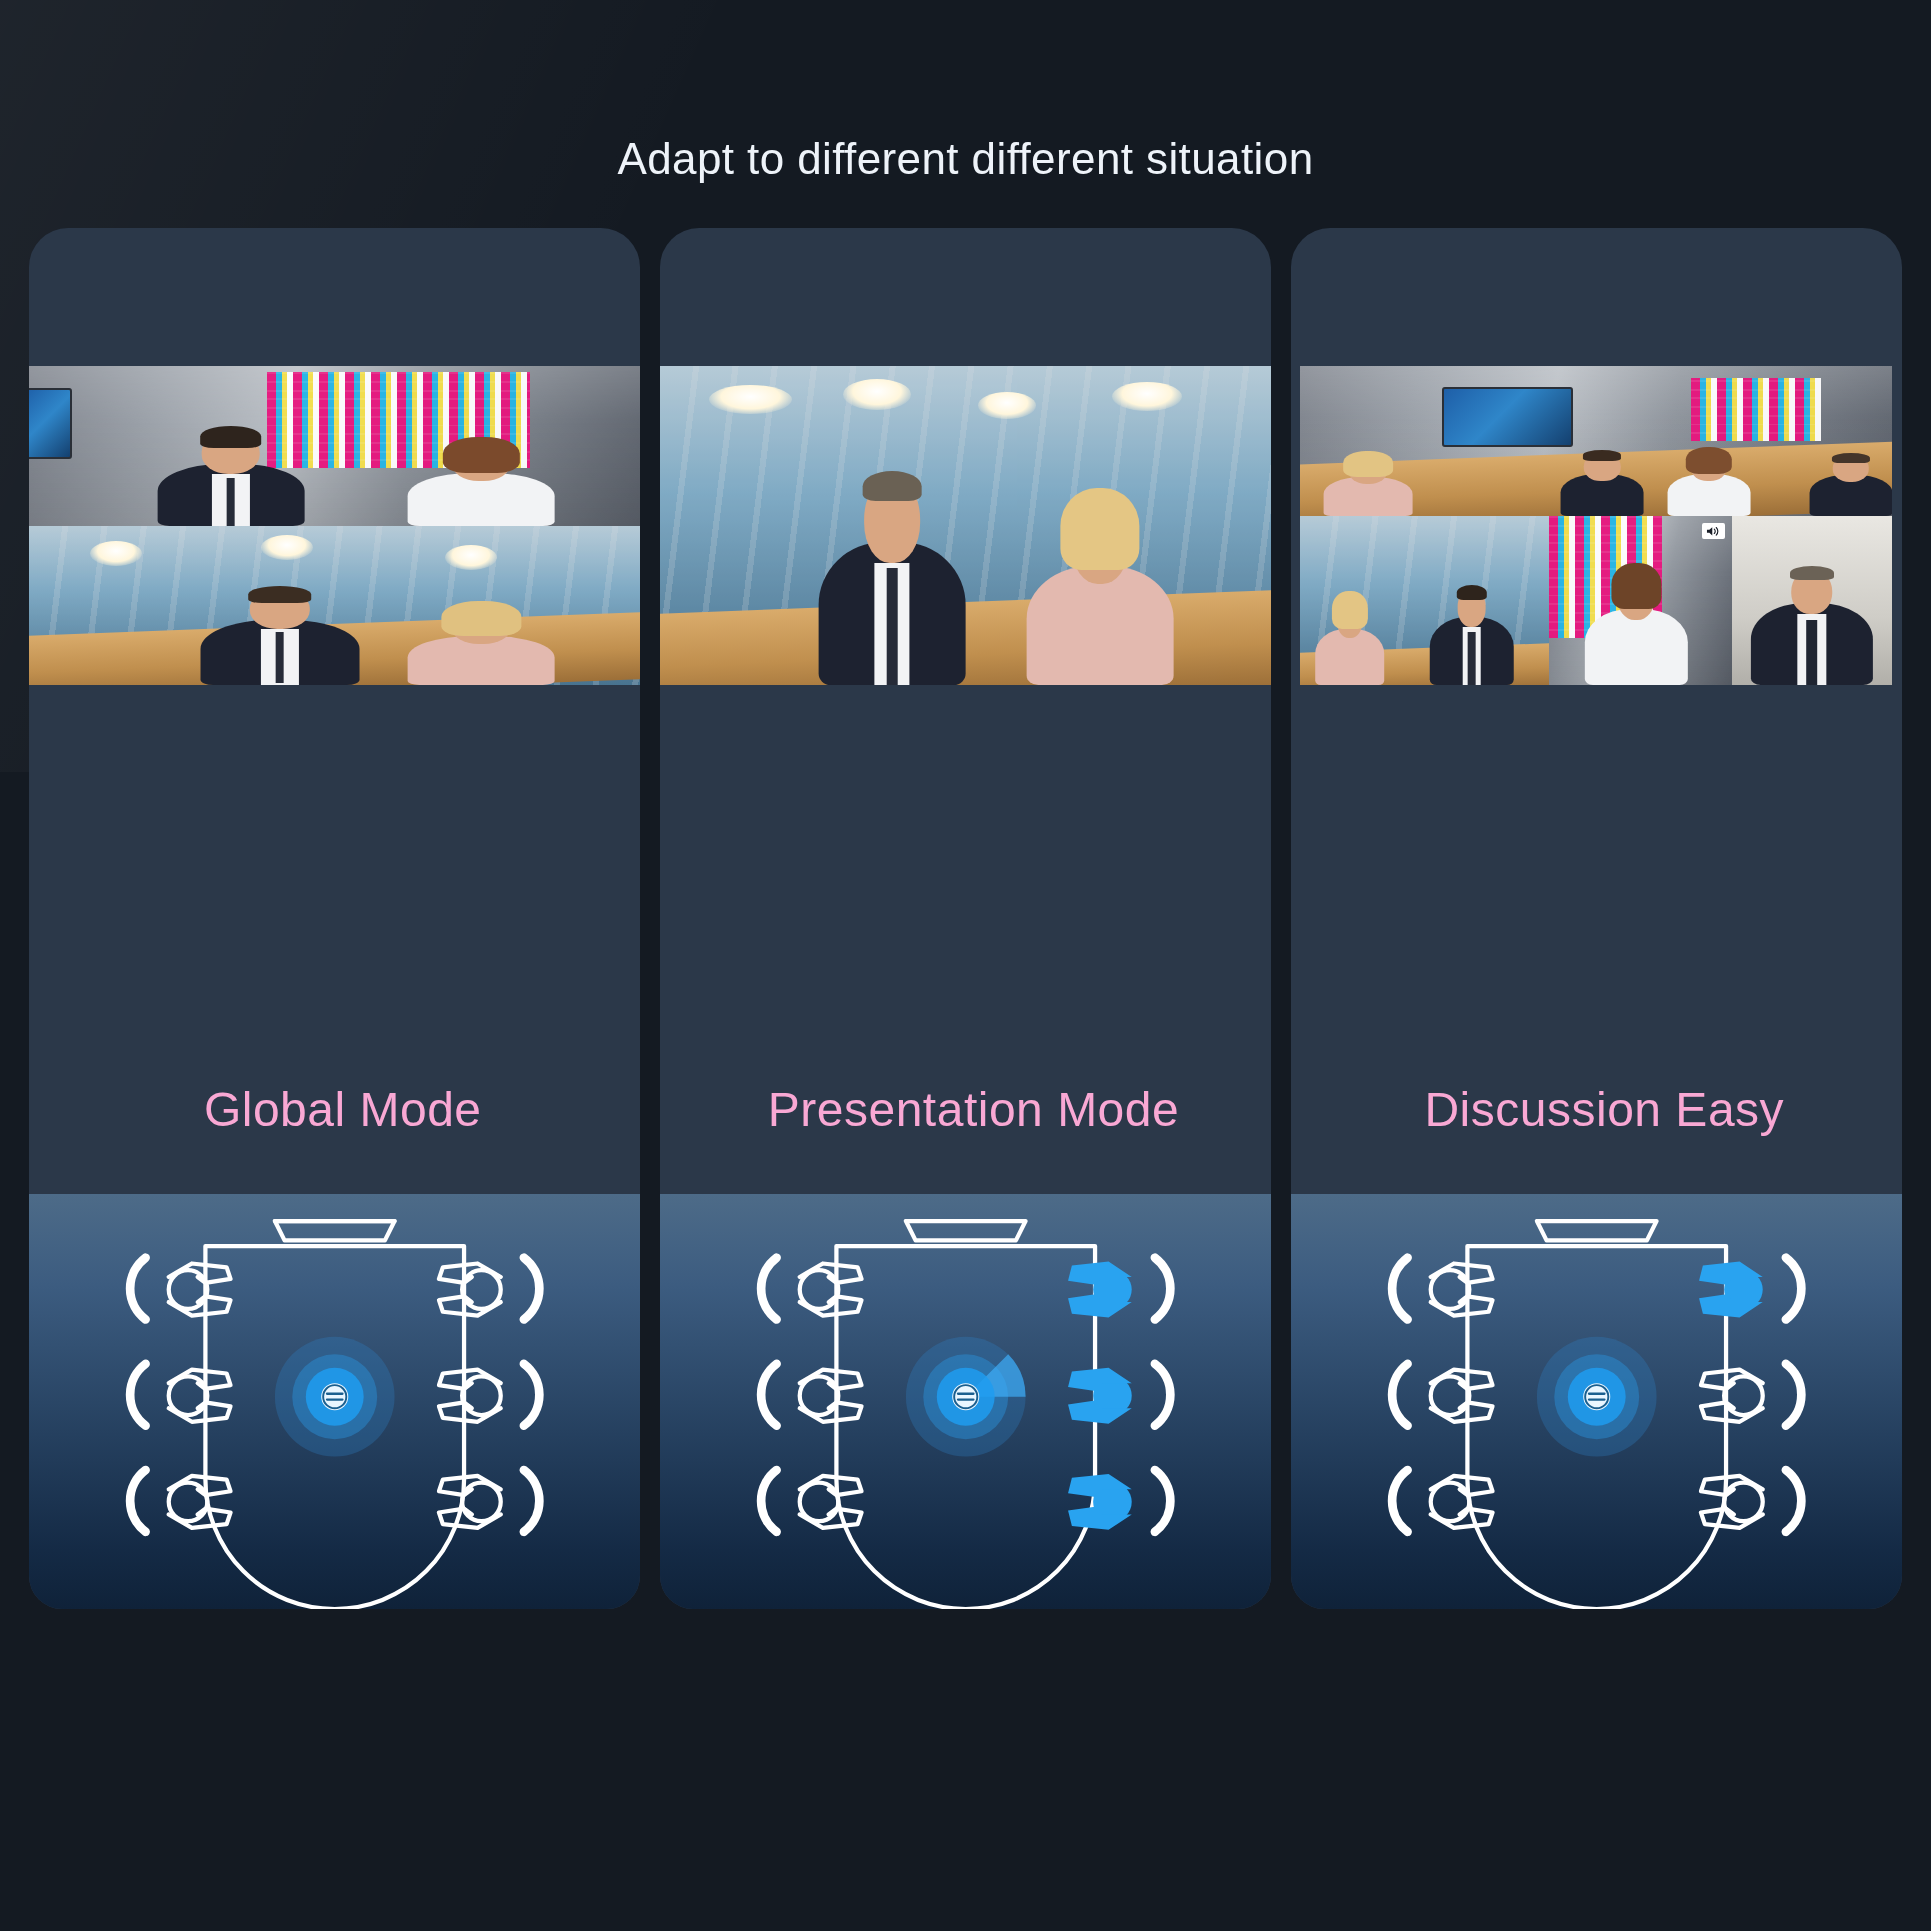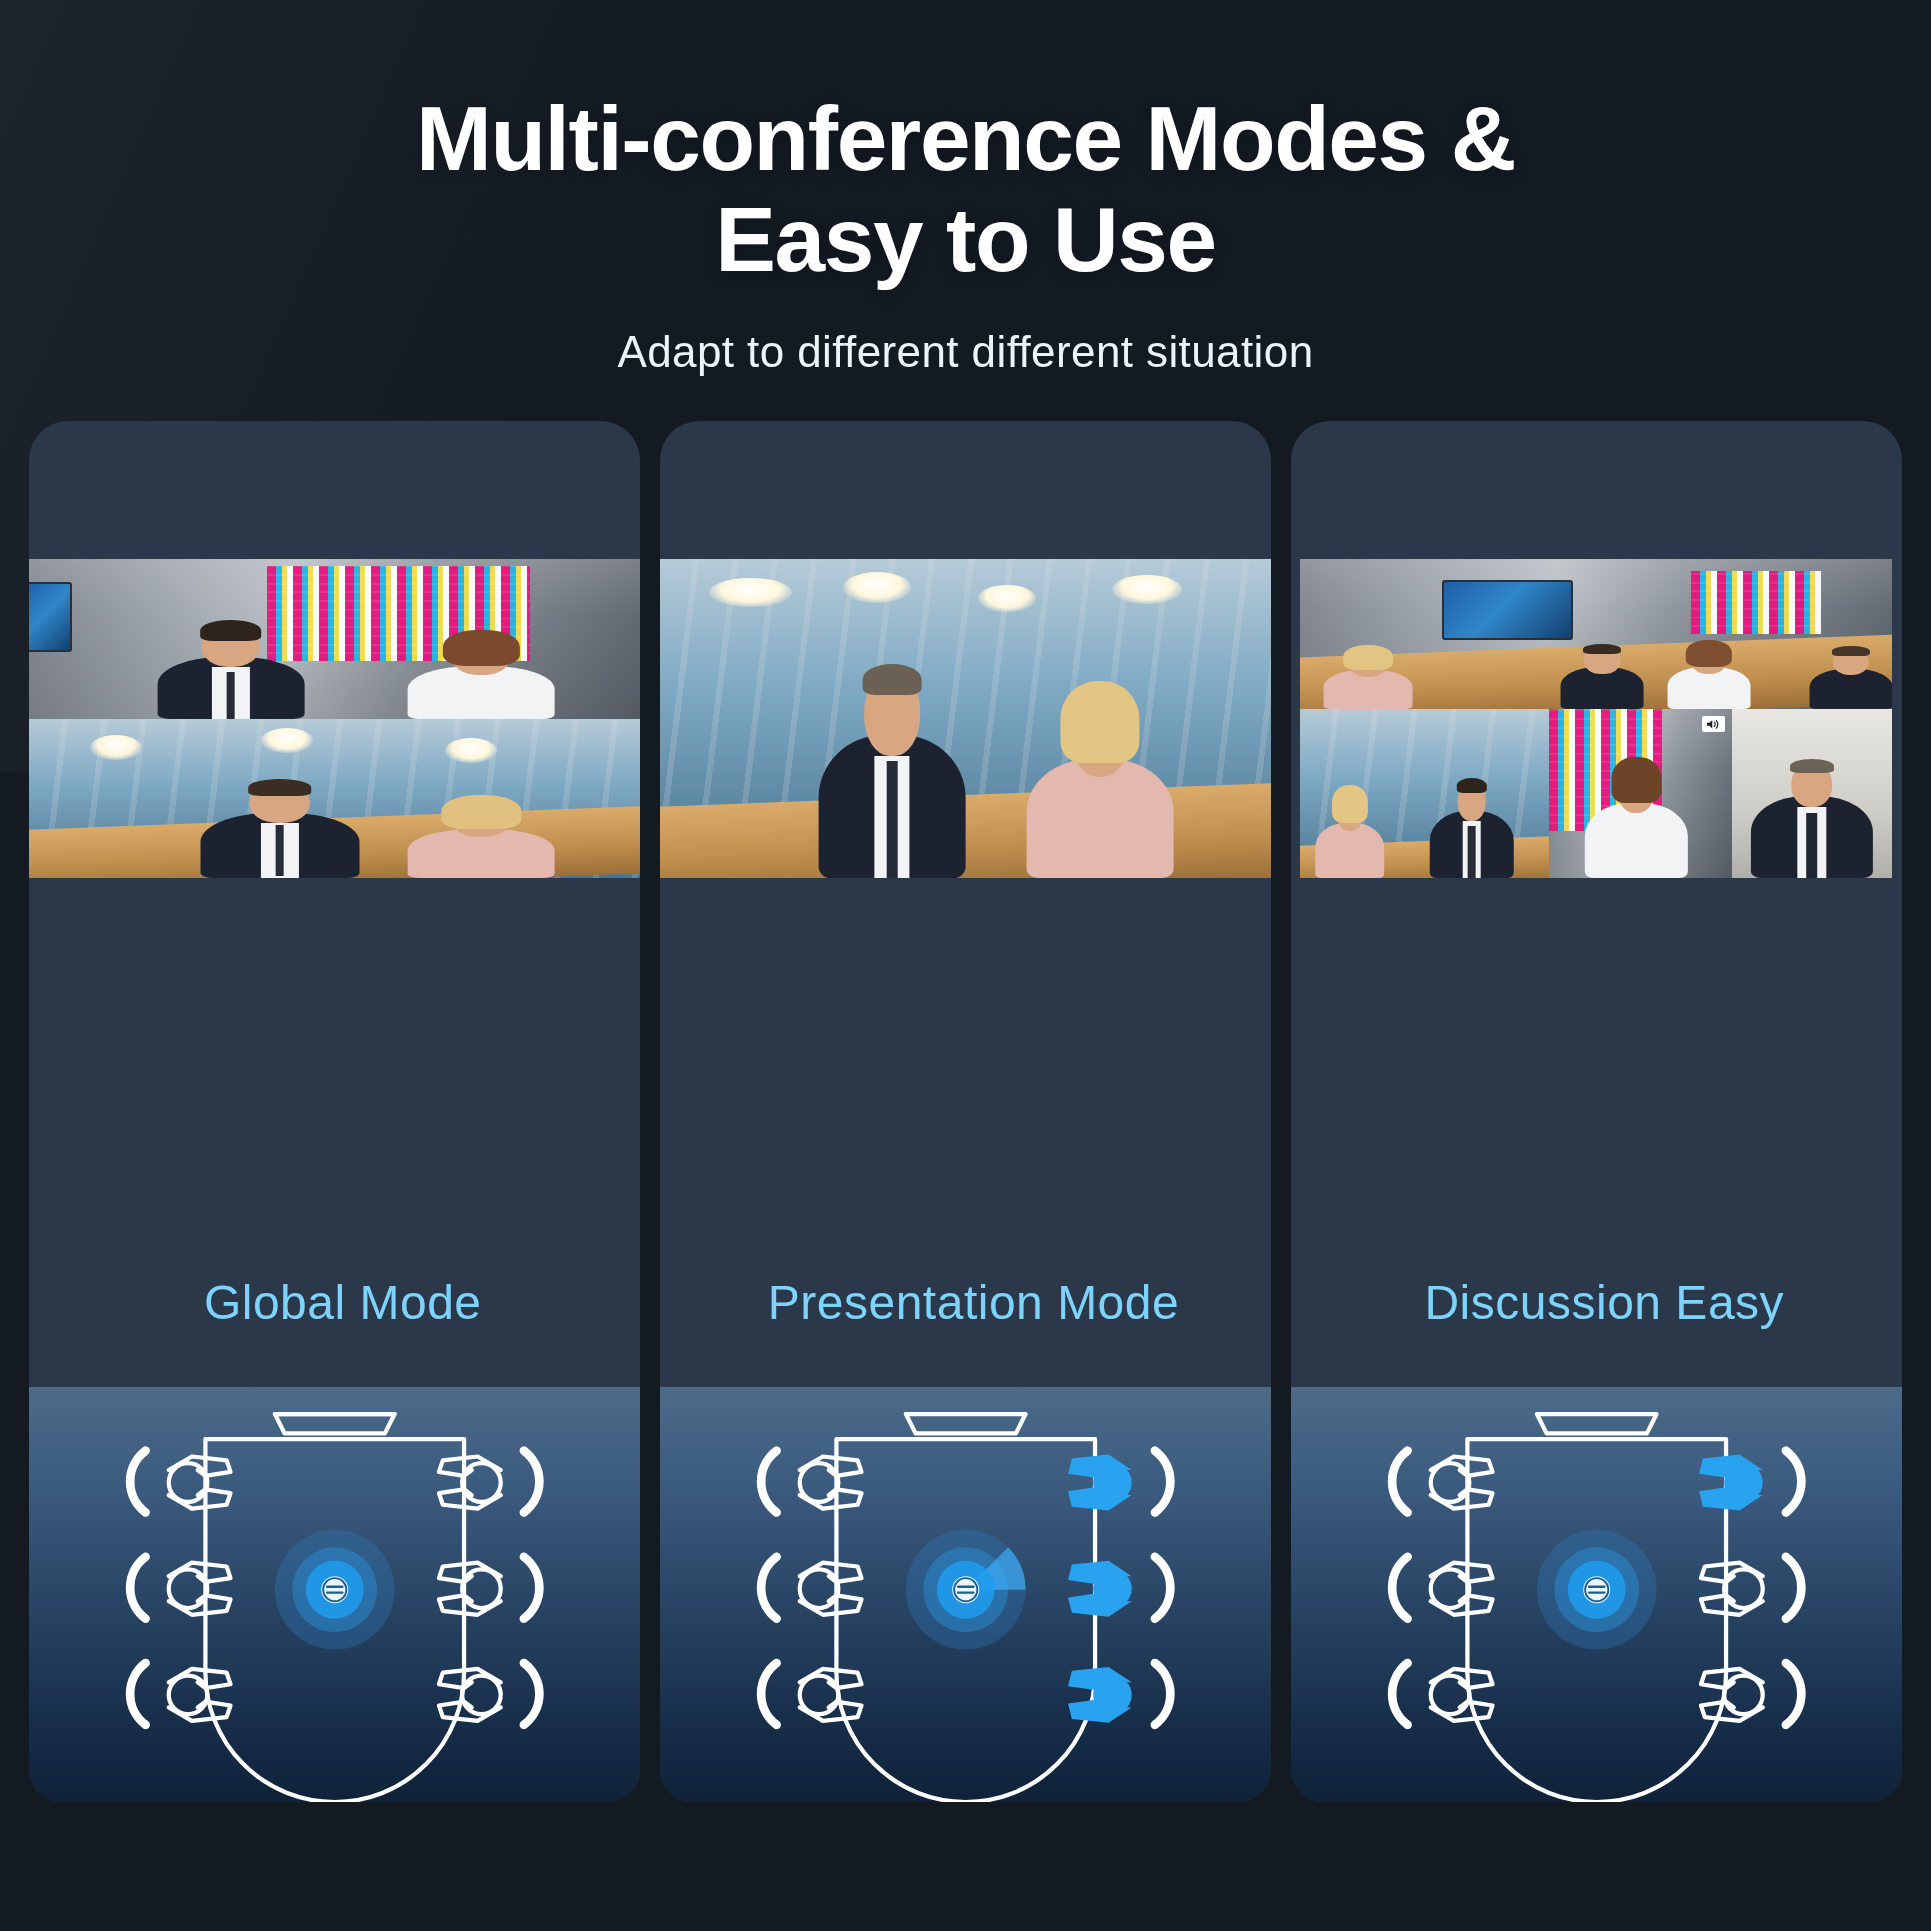--- a/index.html
+++ b/index.html
@@ -160,21 +160,21 @@
     position:absolute; right:6.8px; top:6.8px;
     width:23px; height:16.4px; background:#ffffff; border-radius:1.9px;
     display:flex; align-items:center; justify-content:center;
   }
   .spk-badge svg { width:13.5px; height:10.6px; display:block; }
 
   
   .mode-label {
     position:absolute; left:16px; right:0; top: 854px;
     text-align:center;
-    color:#7dd3fc;
+    color:#f9a8d4;
     font-size: 48px;
     font-weight: 300;
     letter-spacing: 0.5px;
   }
 
   
   .diagram-wrap {
     position:absolute; left:0; right:0; bottom:0;
     height: 415px;
     background: linear-gradient(180deg, #4d6b88 0%, #3c5c80 22%, #25405f 58%, #142a45 86%, #0f2239 100%);
@@ -184,24 +184,20 @@
   .dg-line  { fill:none; stroke:#ffffff; stroke-width:4.4; stroke-linecap:round; stroke-linejoin:round; }
   .dg-fill-b{ fill:#29a3f0; }
   .dg-arc   { fill:none; stroke:#ffffff; stroke-width:9; stroke-linecap:round; }
 </style>
 </head>
 <body>
 
 <div id="page">
 
   <div class="header">
-    <div class="title">
-      <span class="l1">Multi-conference Modes &amp;</span>
-      <span class="l2">Easy to Use</span>
-    </div>
     <div class="subtitle">Adapt to different different situation</div>
   </div>
 
   <div class="cards">
 
     <div class="card">
 
       <div class="video-area">
         <div class="grid2">
           <div class="row">

